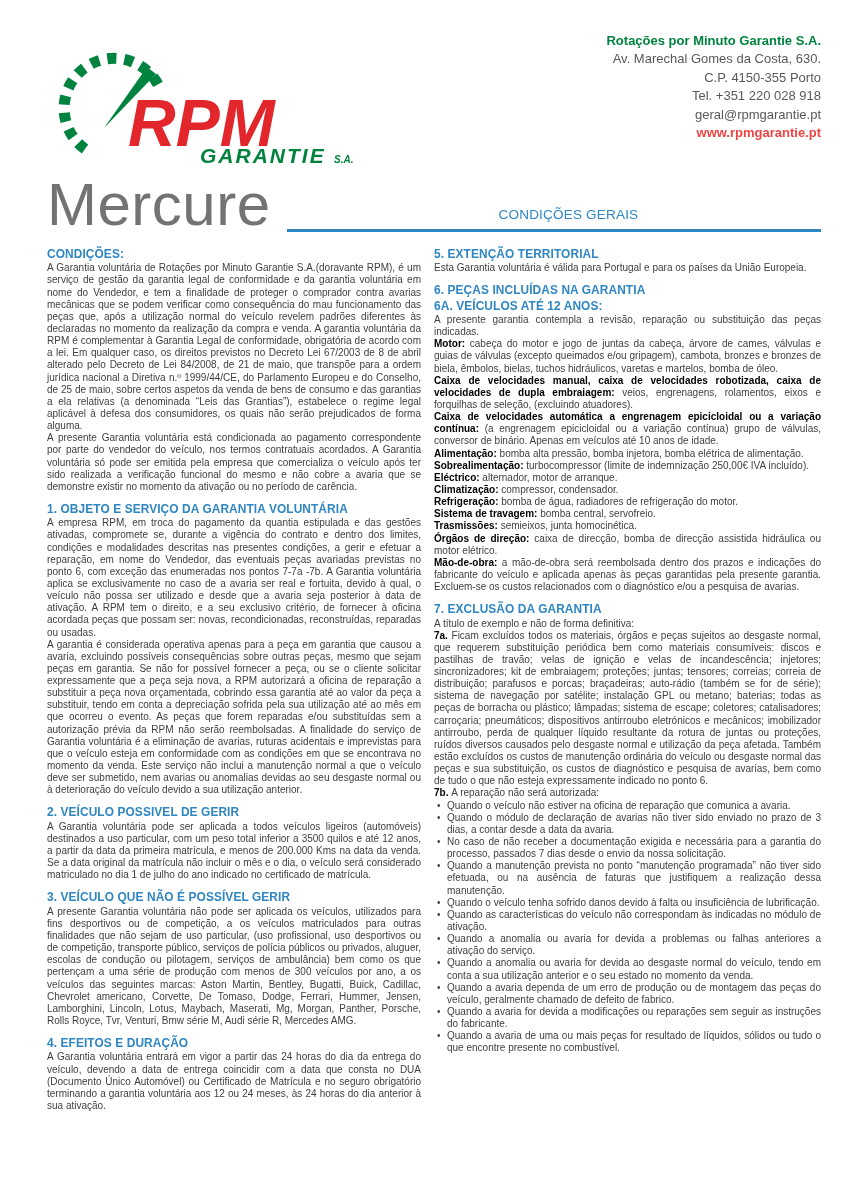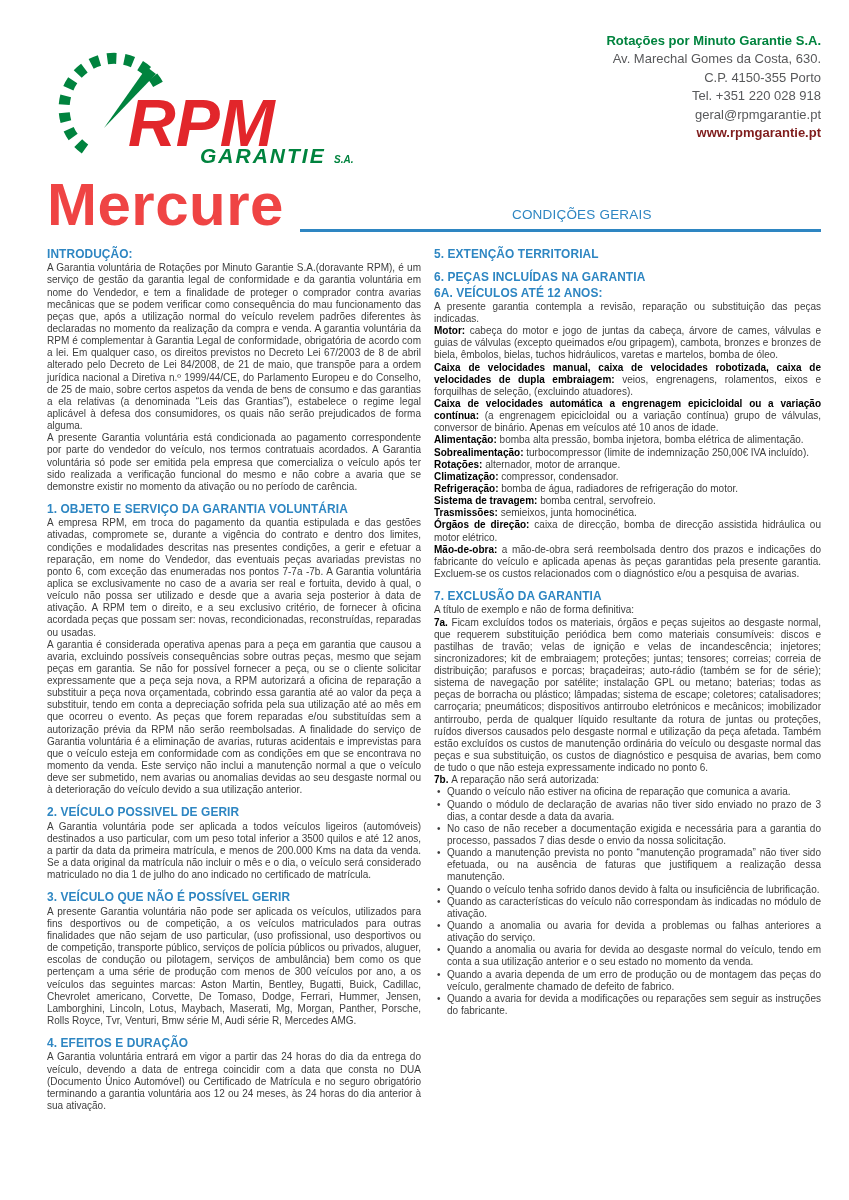--- a/index.html
+++ b/index.html
@@ -2,24 +2,24 @@
 <html><head>
 <meta charset="utf-8">
 <style>
   html,body{margin:0;padding:0;background:#fff;}
   .page{position:relative;width:849px;height:1200px;background:#fff;overflow:hidden;
         font-family:"Liberation Sans",sans-serif;}
   
   .logo{position:absolute;left:42px;top:44px;width:330px;height:130px;}
   .contact{position:absolute;right:28px;top:32px;text-align:right;font-size:13px;line-height:1.42;color:#58595b;}
   .contact .green{color:#00833e;font-weight:bold;}
-  .contact .red{color:#7f1d1d;font-weight:bold;}
+  .contact .red{color:#ef4444;font-weight:bold;}
   
   .title-row{position:absolute;left:47px;right:28px;top:166px;display:flex;align-items:flex-end;height:66px;}
-  .product-title{margin:0;font-size:60px;font-weight:700;color:#ef4444;line-height:.92;letter-spacing:.5px;
+  .product-title{margin:0;font-size:60px;font-weight:400;color:#737373;line-height:.92;letter-spacing:.5px;
                  font-family:"Liberation Sans",sans-serif;}
   .title-rule{flex:1;margin-left:16px;border-bottom:3px solid #2e86c2;position:relative;height:100%;}
   .subtitle{position:absolute;left:212px;bottom:7px;font-size:13.5px;font-weight:normal;color:#2e86c2;letter-spacing:.2px;}
   
   .columns{position:absolute;top:247px;left:47px;right:28px;display:flex;gap:13px;}
   .col{width:374px;}
   .col.right{flex:1;}
   .section-heading{color:#2e86c2;font-size:11.9px;margin:9px 0 1px;line-height:1.2;letter-spacing:.1px;}
   .section-heading.first{margin-top:0;}
   .section-heading.cont{margin-top:0;}
@@ -56,60 +56,62 @@
 
   <div class="title-row">
     <h1 class="product-title">Mercure</h1>
     <div class="title-rule">
       <span class="subtitle">CONDIÇÕES GERAIS</span>
     </div>
   </div>
 
   <main class="columns">
     <section class="col left">
-        <h3 class="section-heading first">INTRODUÇÃO:</h3>
+        <h3 class="section-heading first">CONDIÇÕES:</h3>
         <div class="block">A Garantia voluntária de Rotações por Minuto Garantie S.A.(doravante RPM), é um serviço de gestão da garantia legal de conformidade e da garantia voluntária em nome do Vendedor, e tem a finalidade de proteger o comprador contra avarias mecânicas que se podem verificar como consequência do mau funcionamento das peças que, após a utilização normal do veículo revelem padrões diferentes às declaradas no momento da realização da compra e venda. A garantia voluntária da RPM é complementar à Garantia Legal de conformidade, obrigatória de acordo com a lei. Em qualquer caso, os direitos previstos no Decreto Lei 67/2003 de 8 de abril alterado pelo Decreto de Lei 84/2008, de 21 de maio, que transpõe para a ordem jurídica nacional a Diretiva n.º 1999/44/CE, do Parlamento Europeu e do Conselho, de 25 de maio, sobre certos aspetos da venda de bens de consumo e das garantias a ela relativas (a denominada “Leis das Grantias”), estabelece o regime legal aplicável à defesa dos consumidores, os quais não serão prejudicados de forma alguma.</div>
         <div class="block">A presente Garantia voluntária está condicionada ao pagamento correspondente por parte do vendedor do veículo, nos termos contratuais acordados. A Garantia voluntária só pode ser emitida pela empresa que comercializa o veículo após ter sido realizada a verificação funcional do mesmo e não cobre a avaria que se demonstre existir no momento da ativação ou no período de carência.</div>
         <h3 class="section-heading">1. OBJETO E SERVIÇO DA GARANTIA VOLUNTÁRIA</h3>
         <div class="block">A empresa RPM, em troca do pagamento da quantia estipulada e das gestões ativadas, compromete se, durante a vigência do contrato e dentro dos limites, condições e modalidades descritas nas presentes condições, a gerir e efetuar a reparação, em nome do Vendedor, das eventuais peças avariadas previstas no ponto 6, com exceção das enumeradas nos pontos 7-7a -7b. A Garantia voluntária aplica se exclusivamente no caso de a avaria ser real e fortuita, devido à qual, o veículo não possa ser utilizado e desde que a avaria seja posterior à data de ativação. A RPM tem o direito, e a seu exclusivo critério, de fornecer à oficina acordada peças que possam ser: novas, recondicionadas, reconstruídas, reparadas ou usadas.</div>
         <div class="block">A garantia é considerada operativa apenas para a peça em garantia que causou a avaria, excluindo possíveis consequências sobre outras peças, mesmo que sejam peças em garantia. Se não for possível fornecer a peça, ou se o cliente solicitar expressamente que a peça seja nova, a RPM autorizará a oficina de reparação a substituir a peça nova orçamentada, cobrindo essa garantia até ao valor da peça a substituir, tendo em conta a depreciação sofrida pela sua utilização até ao mês em que ocorreu o evento. As peças que forem reparadas e/ou substituídas sem a autorização prévia da RPM não serão reembolsadas. A finalidade do serviço de Garantia voluntária é a eliminação de avarias, ruturas acidentais e imprevistas para que o veículo esteja em conformidade com as condições em que se encontrava no momento da venda. Este serviço não inclui a manutenção normal a que o veículo deve ser submetido, nem avarias ou anomalias devidas ao seu desgaste normal ou à deterioração do veículo devido a sua utilização anterior.</div>
         <h3 class="section-heading">2. VEÍCULO POSSIVEL DE GERIR</h3>
         <div class="block">A Garantia voluntária pode ser aplicada a todos veículos ligeiros (automóveis) destinados a uso particular, com um peso total inferior a 3500 quilos e até 12 anos, a partir da data da primeira matrícula, e menos de 200.000 Kms na data da venda. Se a data original da matrícula não incluir o mês e o dia, o veículo será considerado matriculado no dia 1 de julho do ano indicado no certificado de matrícula.</div>
         <h3 class="section-heading">3. VEÍCULO QUE NÃO É POSSÍVEL GERIR</h3>
         <div class="block">A presente Garantia voluntária não pode ser aplicada os veículos, utilizados para fins desportivos ou de competição, a os veículos matriculados para outras finalidades que não sejam de uso particular, (uso profissional, uso desportivos ou de competição, transporte público, serviços de polícia públicos ou privados, aluguer, escolas de condução ou pilotagem, serviços de ambulância) bem como os que pertençam a uma série de produção com menos de 300 veículos por ano, a os veículos das seguintes marcas: Aston Martin, Bentley, Bugatti, Buick, Cadillac, Chevrolet americano, Corvette, De Tomaso, Dodge, Ferrari, Hummer, Jensen, Lamborghini, Lincoln, Lotus, Maybach, Maserati, Mg, Morgan, Panther, Porsche, Rolls Royce, Tvr, Venturi, Bmw série M, Audi série R, Mercedes AMG.</div>
         <h3 class="section-heading">4. EFEITOS E DURAÇÃO</h3>
         <div class="block">A Garantia voluntária entrará em vigor a partir das 24 horas do dia da entrega do veículo, devendo a data de entrega coincidir com a data que consta no DUA (Documento Único Automóvel) ou Certificado de Matrícula e no seguro obrigatório terminando a garantia voluntária aos 12 ou 24 meses, às 24 horas do dia anterior à sua ativação.</div>
       </section>
     <section class="col right">
         <h3 class="section-heading first">5. EXTENÇÃO TERRITORIAL</h3>
+        <div class="block">Esta Garantia voluntária é válida para Portugal e para os países da União Europeia.</div>
         <h3 class="section-heading">6. PEÇAS INCLUÍDAS NA GARANTIA</h3>
         <h3 class="section-heading cont">6A. VEÍCULOS ATÉ 12 ANOS:</h3>
         <div class="block">A presente garantia contempla a revisão, reparação ou substituição das peças indicadas.</div>
         <div class="block"><b class="lead">Motor: </b>cabeça do motor e jogo de juntas da cabeça, árvore de cames, válvulas e guias de válvulas (excepto queimados e/ou gripagem), cambota, bronzes e bronzes de biela, êmbolos, bielas, tuchos hidráulicos, varetas e martelos, bomba de óleo.</div>
         <div class="block"><b class="lead">Caixa de velocidades manual, caixa de velocidades robotizada, caixa de velocidades de dupla embraiagem: </b>veios, engrenagens, rolamentos, eixos e forquilhas de seleção, (excluindo atuadores).</div>
         <div class="block"><b class="lead">Caixa de velocidades automática a engrenagem epicicloidal ou a variação contínua: </b>(a engrenagem epicicloidal ou a variação contínua) grupo de válvulas, conversor de binário. Apenas em veículos até 10 anos de idade.</div>
         <div class="block"><b class="lead">Alimentação: </b>bomba alta pressão, bomba injetora, bomba elétrica de alimentação.</div>
         <div class="block"><b class="lead">Sobrealimentação: </b>turbocompressor (limite de indemnização 250,00€ IVA incluído).</div>
-        <div class="block"><b class="lead">Rotações: </b>alternador, motor de arranque.</div>
+        <div class="block"><b class="lead">Eléctrico: </b>alternador, motor de arranque.</div>
         <div class="block"><b class="lead">Climatização: </b>compressor, condensador.</div>
         <div class="block"><b class="lead">Refrigeração: </b>bomba de água, radiadores de refrigeração do motor.</div>
         <div class="block"><b class="lead">Sistema de travagem: </b>bomba central, servofreio.</div>
         <div class="block"><b class="lead">Trasmissões: </b>semieixos, junta homocinética.</div>
         <div class="block"><b class="lead">Órgãos de direção: </b>caixa de direcção, bomba de direcção assistida hidráulica ou motor elétrico.</div>
         <div class="block"><b class="lead">Mão-de-obra: </b>a mão-de-obra será reembolsada dentro dos prazos e indicações do fabricante do veículo e aplicada apenas às peças garantidas pela presente garantia. Excluem-se os custos relacionados com o diagnóstico e/ou a pesquisa de avarias.</div>
         <h3 class="section-heading">7. EXCLUSÃO DA GARANTIA</h3>
         <div class="block">A título de exemplo e não de forma definitiva:</div>
         <div class="block"><b class="lead">7a. </b>Ficam excluídos todos os materiais, órgãos e peças sujeitos ao desgaste normal, que requerem substituição periódica bem como materiais consumíveis: discos e pastilhas de travão; velas de ignição e velas de incandescência; injetores; sincronizadores; kit de embraiagem; proteções; juntas; tensores; correias; correia de distribuição; parafusos e porcas; braçadeiras; auto-rádio (também se for de série); sistema de navegação por satélite; instalação GPL ou metano; baterias; todas as peças de borracha ou plástico; lâmpadas; sistema de escape; coletores; catalisadores; carroçaria; pneumáticos; dispositivos antirroubo eletrónicos e mecânicos; imobilizador antirroubo, perda de qualquer líquido resultante da rotura de juntas ou proteções, ruídos diversos causados pelo desgaste normal e utilização da peça afetada. Também estão excluídos os custos de manutenção ordinária do veículo ou desgaste normal das peças e sua substituição, os custos de diagnóstico e pesquisa de avarias, bem como de tudo o que não esteja expressamente indicado no ponto 6.</div>
         <div class="block"><b class="lead">7b. </b>A reparação não será autorizada:</div>
         <div class="block bullet">Quando o veículo não estiver na oficina de reparação que comunica a avaria.</div>
         <div class="block bullet">Quando o módulo de declaração de avarias não tiver sido enviado no prazo de 3 dias, a contar desde a data da avaria.</div>
         <div class="block bullet">No caso de não receber a documentação exigida e necessária para a garantia do processo, passados 7 dias desde o envio da nossa solicitação.</div>
         <div class="block bullet">Quando a manutenção prevista no ponto “manutenção programada” não tiver sido efetuada, ou na ausência de faturas que justifiquem a realização dessa manutenção.</div>
         <div class="block bullet">Quando o veículo tenha sofrido danos devido à falta ou insuficiência de lubrificação.</div>
         <div class="block bullet">Quando as características do veículo não correspondam às indicadas no módulo de ativação.</div>
         <div class="block bullet">Quando a anomalia ou avaria for devida a problemas ou falhas anteriores a ativação do serviço.</div>
         <div class="block bullet">Quando a anomalia ou avaria for devida ao desgaste normal do veículo, tendo em conta a sua utilização anterior e o seu estado no momento da venda.</div>
         <div class="block bullet">Quando a avaria dependa de um erro de produção ou de montagem das peças do veículo, geralmente chamado de defeito de fabrico.</div>
         <div class="block bullet">Quando a avaria for devida a modificações ou reparações sem seguir as instruções do fabricante.</div>
+        <div class="block bullet">Quando a avaria de uma ou mais peças for resultado de líquidos, sólidos ou tudo o que encontre presente no combustível.</div>
       </section>
   </main>
 
 </div>
 
 </body></html>

